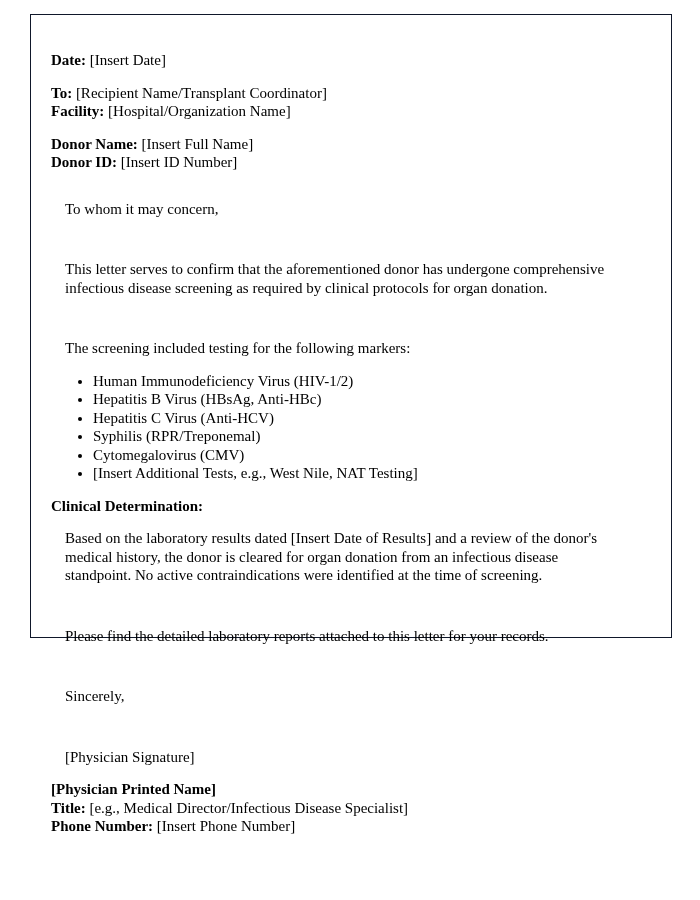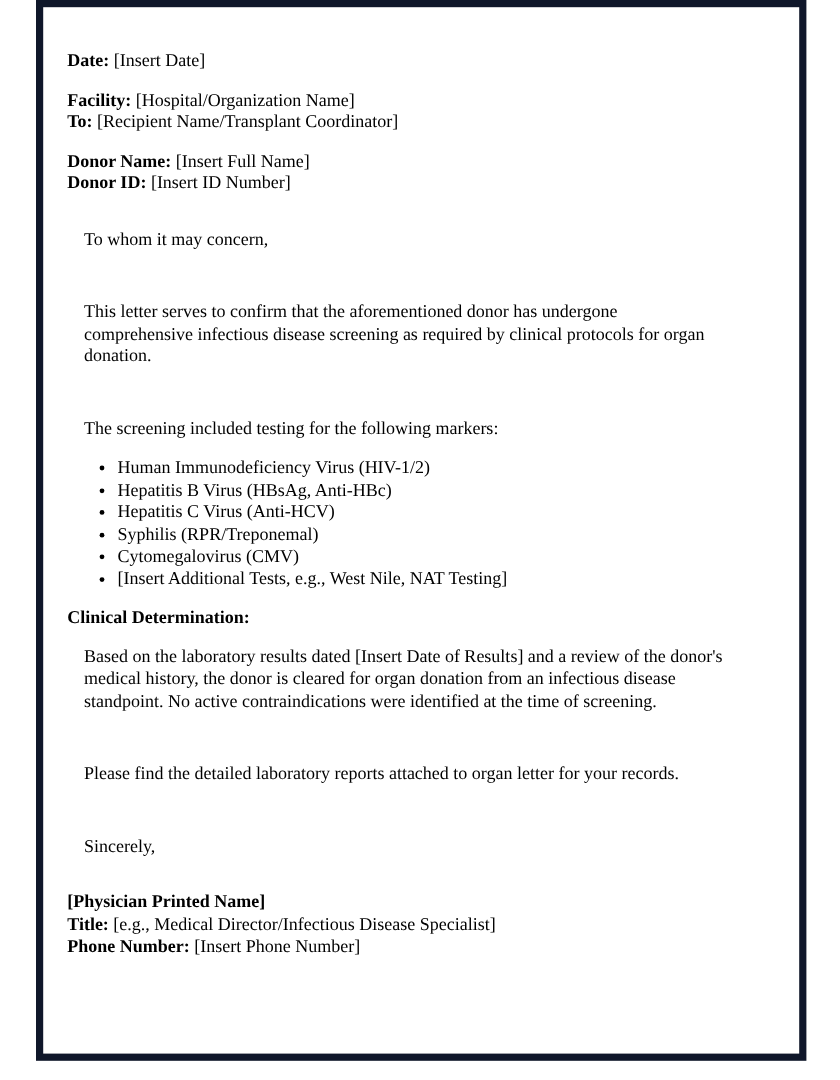--- a/index.html
+++ b/index.html
@@ -11,24 +11,24 @@
     width: 700px;
     height: 900px;
     position: relative;
     font-family: "Liberation Serif", "DejaVu Serif", serif;
     color: #000000;
     overflow: hidden;
   }
   .sheet {
     position: absolute;
     left: 30px;
-    top: 0;
+    top: 14px;
     width: 642px;
-    height: 884px;
-    border: 6px solid #0f172a;
+    height: 624px;
+    border: 1px solid #0f172a;
     box-sizing: border-box;
     padding: 36px 44px 0 20px;
   }
   .doc {
     font-size: 15px;
     line-height: 18.5px;
   }
   .line {
     margin: 0;
   }
@@ -51,22 +51,22 @@
     padding-left: 0;
   }
 </style>
 </head>
 <body>
 
 <div class="sheet">
   <div class="doc" id="doc-body">
       <div class="line"><span class="bold">Date:</span> <span>[Insert Date]</span></div>
       <div class="spacer"></div>
+      <div class="line"><span class="bold">To:</span> <span>[Recipient Name/Transplant Coordinator]</span></div>
       <div class="line"><span class="bold">Facility:</span> <span>[Hospital/Organization Name]</span></div>
-      <div class="line"><span class="bold">To:</span> <span>[Recipient Name/Transplant Coordinator]</span></div>
       <div class="spacer"></div>
       <div class="line"><span class="bold">Donor Name:</span> <span>[Insert Full Name]</span></div>
       <div class="line"><span class="bold">Donor ID:</span> <span>[Insert ID Number]</span></div>
       <div class="spacer"></div>
       <p class="para">To whom it may concern,</p>
       <div class="spacer"></div>
       <p class="para">This letter serves to confirm that the aforementioned donor has undergone comprehensive infectious disease screening as required by clinical protocols for organ donation.</p>
       <div class="spacer"></div>
       <p class="para">The screening included testing for the following markers:</p>
       <ul class="bullet-list">
@@ -74,21 +74,22 @@
         <li>Hepatitis B Virus (HBsAg, Anti-HBc)</li>
         <li>Hepatitis C Virus (Anti-HCV)</li>
         <li>Syphilis (RPR/Treponemal)</li>
         <li>Cytomegalovirus (CMV)</li>
         <li>[Insert Additional Tests, e.g., West Nile, NAT Testing]</li>
       </ul>
       <div class="spacer"></div>
       <div class="line bold">Clinical Determination:</div>
       <p class="para">Based on the laboratory results dated [Insert Date of Results] and a review of the donor's medical history, the donor is cleared for organ donation from an infectious disease standpoint. No active contraindications were identified at the time of screening.</p>
       <div class="spacer"></div>
-      <p class="para">Please find the detailed laboratory reports attached to organ letter for your records.</p>
+      <p class="para">Please find the detailed laboratory reports attached to this letter for your records.</p>
       <div class="spacer"></div>
       <p class="para">Sincerely,</p>
       <div class="spacer"></div>
+      <p class="para">[Physician Signature]</p>
       <div class="line bold">[Physician Printed Name]</div>
       <div class="line"><span class="bold">Title:</span> <span>[e.g., Medical Director/Infectious Disease Specialist]</span></div>
       <div class="line"><span class="bold">Phone Number:</span> <span>[Insert Phone Number]</span></div>
     </div>
 </div>
 
 </body></html>

